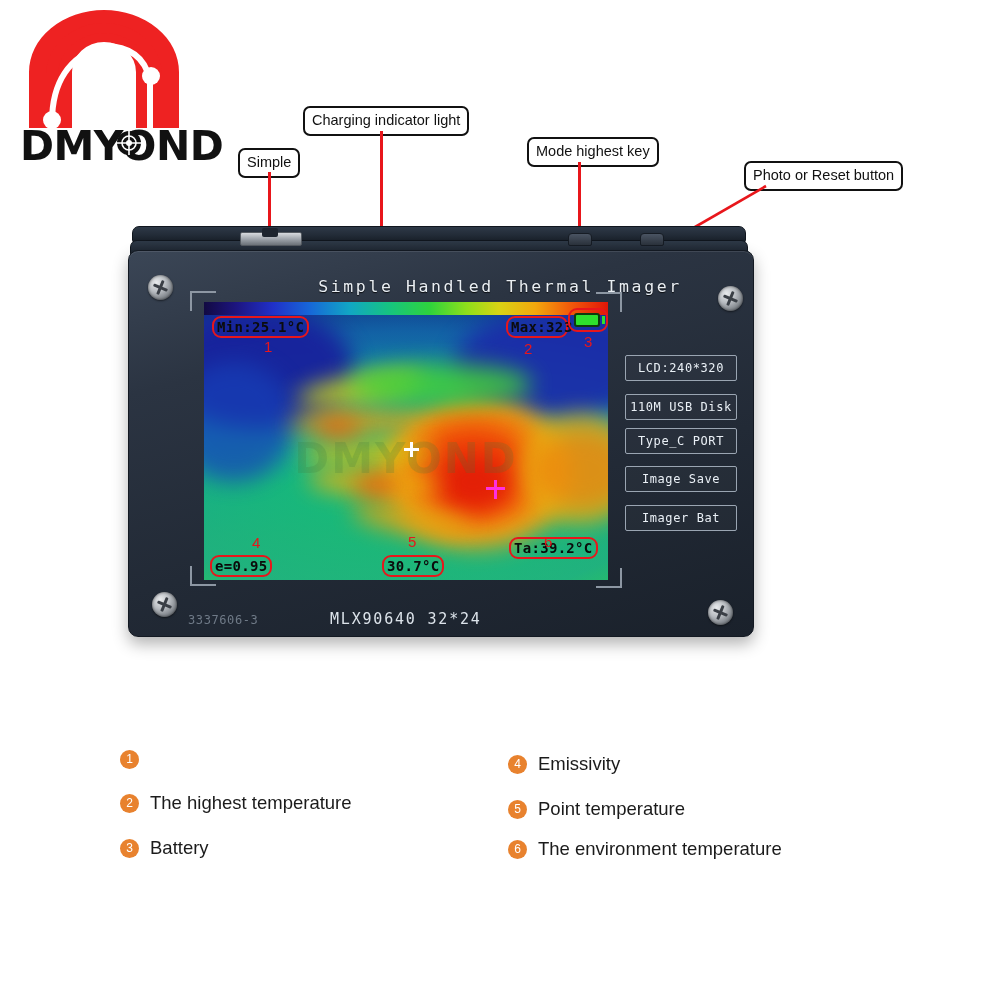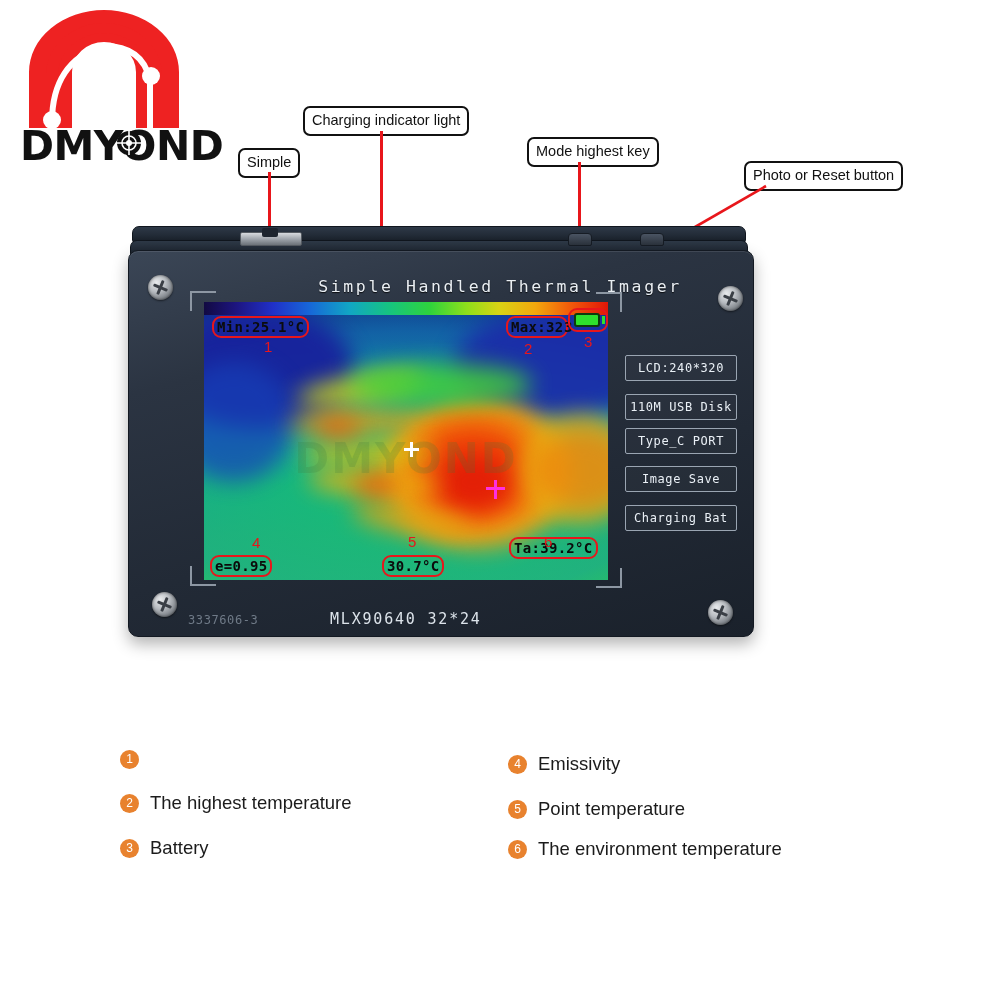--- a/index.html
+++ b/index.html
@@ -308,21 +308,21 @@
     <div class="mark-num" style="left:204px;top:231px;">5</div>
 
     <div class="osd mark-box" style="left:305px;top:235px;">Ta:39.2°C</div>
     <div class="mark-num" style="left:340px;top:231px;">6</div>
   </div>
 
   <div class="spec" style="top:355px;">LCD:240*320</div>
   <div class="spec" style="top:394px;">110M USB Disk</div>
   <div class="spec" style="top:428px;">Type_C PORT</div>
   <div class="spec" style="top:466px;">Image Save</div>
-  <div class="spec" style="top:505px;">Charging Bat</div>
+  <div class="spec" style="top:505px;">Imager Bat</div>
 
   <div class="legend-item" style="left:120px;top:750px;">
     <div class="badge">1</div>
   </div>
   <div class="legend-item" style="left:120px;top:792px;">
     <div class="badge">2</div>
     <div class="legend-text">The highest temperature</div>
   </div>
   <div class="legend-item" style="left:120px;top:837px;">
     <div class="badge">3</div>

